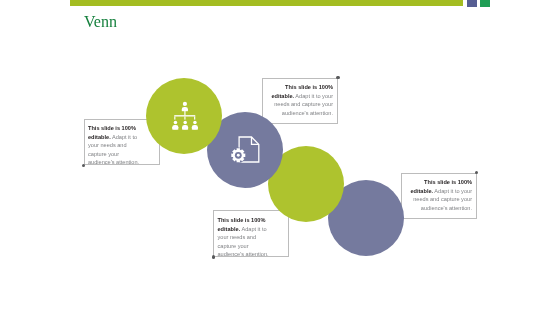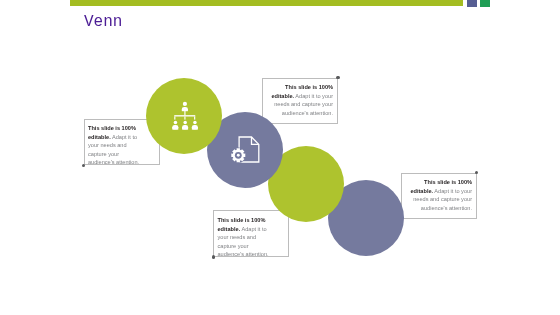--- a/index.html
+++ b/index.html
@@ -1,21 +1,21 @@
 <!DOCTYPE html>
 <html><head>
 <meta charset="utf-8">
 <style>
   html,body{margin:0;padding:0;}
   body{width:560px;height:315px;background:#ffffff;font-family:"Liberation Sans",sans-serif;overflow:hidden;}
   .slide{position:relative;width:560px;height:315px;background:#ffffff;overflow:hidden;}
   .topbar{position:absolute;left:70px;top:0;width:393px;height:6px;background:#A4BD21;}
   .sq1{position:absolute;left:466.7px;top:0;width:10.3px;height:6.5px;background:#575E93;}
   .sq2{position:absolute;left:480px;top:0;width:10px;height:6.5px;background:#1F9E55;}
-  .title{position:absolute;left:84px;top:13px;font-family:Liberation Mono, monospace;font-size:16px;color:#4c1d95;}
+  .title{position:absolute;left:84px;top:13px;font-family:Liberation Serif, serif;font-size:16px;color:#15803d;}
 
   .circle{position:absolute;border-radius:50%;width:76px;height:76px;}
   .c-green{background:#AEC32E;}
   .c-purple{background:#757A9E;}
   .circle svg{position:absolute;left:0;top:0;}
 
   .tbox{position:absolute;border:0.7px solid #bcbcbc;box-sizing:border-box;}
   .ttext{position:absolute;font-size:5.6px;line-height:8.6px;color:#808285;}
   .ttext b{color:#231f20;font-weight:bold;}
   .dot{position:absolute;width:3.4px;height:3.4px;background:#58595b;border-radius:50%;}

